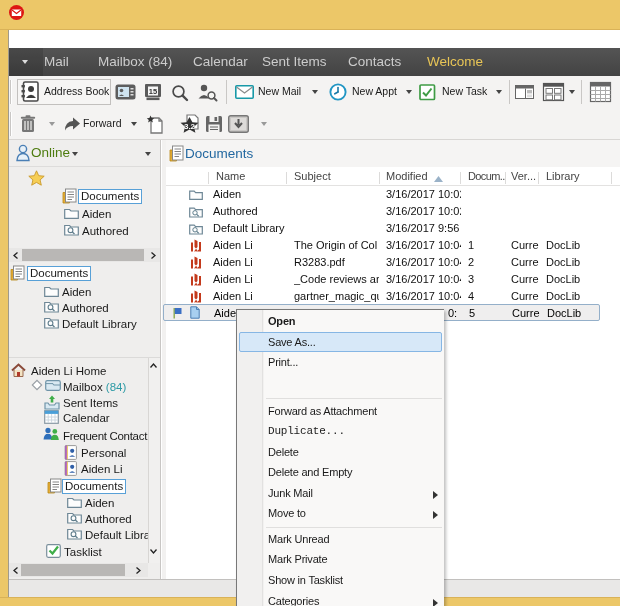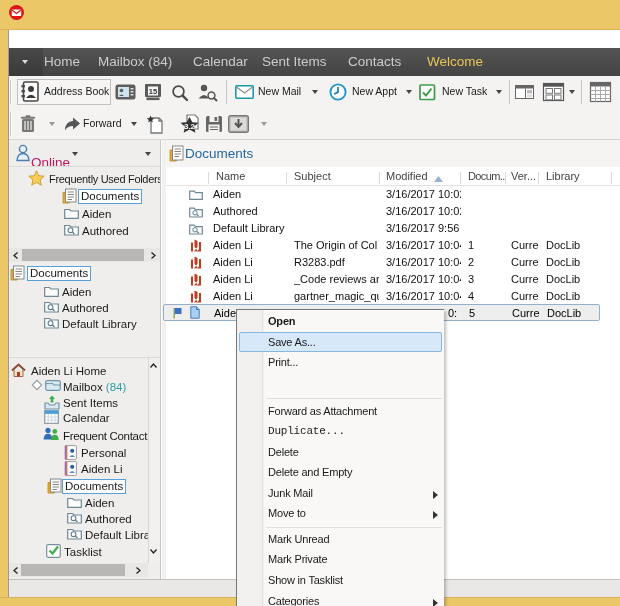--- a/index.html
+++ b/index.html
@@ -77,21 +77,21 @@
   <svg class="abs" style="left:9px; top:5px;" width="15" height="15">
     <circle cx="7.5" cy="7.5" r="7.5" fill="#dd1612"></circle>
     <rect x="2.8" y="4.6" width="9.4" height="6.4" rx="0.6" fill="#fff"></rect>
     <path d="M3 5 L7.5 8.4 L12 5" fill="none" stroke="#dd1612" stroke-width="1.2"></path>
   </svg>
 
 
   <div class="abs tabbar">
     <div class="tabdrop"></div>
     <div class="darr" style="left:13px; top:12px; border-top-color:#ddd;"></div>
-    <span class="tab" style="left:35px">Home</span>
+    <span class="tab" style="left:35px">Mail</span>
     <span class="tab" style="left:89px">Mailbox (84)</span>
     <span class="tab" style="left:184px">Calendar</span>
     <span class="tab" style="left:253px">Sent Items</span>
     <span class="tab" style="left:339px">Contacts</span>
     <span class="tab welcome" style="left:418px">Welcome</span>
   </div>
 
   <div class="abs toolbar1">
     <div class="grip"></div>
     <div class="abbtn"></div>
@@ -246,29 +246,28 @@
 
   <div class="abs leftgold"></div>
   <div class="abs leftline"></div>
 
   <div class="abs leftpanel">
 
     <svg style="left:7px; top:3px;" width="16" height="19">
       <circle cx="7" cy="6" r="3.6" fill="#e8f1f8" stroke="#4a7fb5" stroke-width="1.4"></circle>
       <path d="M1 17.5 Q1.5 10.5 7 10.5 Q12.5 10.5 13 17.5 Z" fill="#e8f1f8" stroke="#4a7fb5" stroke-width="1.4"></path>
     </svg>
-    <div class="treerow" style="left:22px; top:16px; font-size:13.5px; color:#be185d;">Online</div>
+    <div class="treerow" style="left:22px; top:6px; font-size:13.5px; color:#4d7c0f;">Online</div>
     <div class="darr" style="left:63px; top:12px;"></div>
     <div class="darr" style="left:136px; top:12px;"></div>
     <div style="position:absolute; left:0; top:26px; width:151px; height:1px; background:#dddcdb;"></div>
 
     <svg style="left:19px; top:30px;" width="17" height="16">
       <path d="M8.5 0.8 L10.7 5.7 L16.2 6.2 L12.1 9.9 L13.3 15.2 L8.5 12.4 L3.7 15.2 L4.9 9.9 L0.8 6.2 L6.3 5.7 Z" fill="#f6ce55" stroke="#c9992a" stroke-width="0.9"></path>
     </svg>
-    <div class="treerow" style="left:40px; top:32px; font-size:11px; letter-spacing:-0.3px;">Frequently Used Folders</div>
 
     <svg style="left:53px; top:48px;" width="15" height="16">
       <path d="M1 4.5 L1 15 L7.5 15 L7.5 12.5 L3.2 12.5 L3.2 4.5 Z" fill="#eab13e" stroke="#b8860f" stroke-width="0.8"></path>
       <rect x="3.5" y="1" width="10.5" height="13" fill="#fff" stroke="#888" stroke-width="1"></rect>
       <g stroke="#777" stroke-width="0.9">
           <line x1="5.5" y1="4" x2="12" y2="4"></line>
           <line x1="5.5" y1="6.5" x2="12" y2="6.5"></line>
           <line x1="5.5" y1="9" x2="12" y2="9"></line>
           <line x1="5.5" y1="11.5" x2="10" y2="11.5"></line>
         </g>

